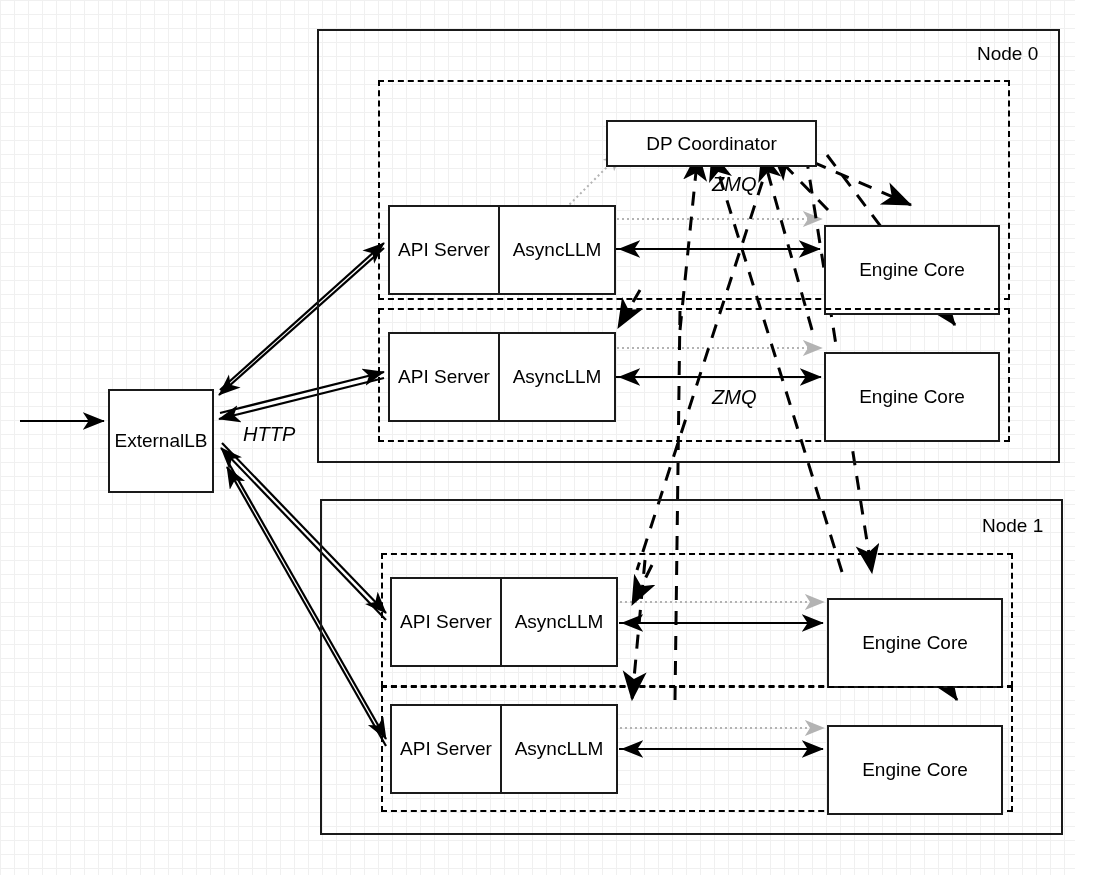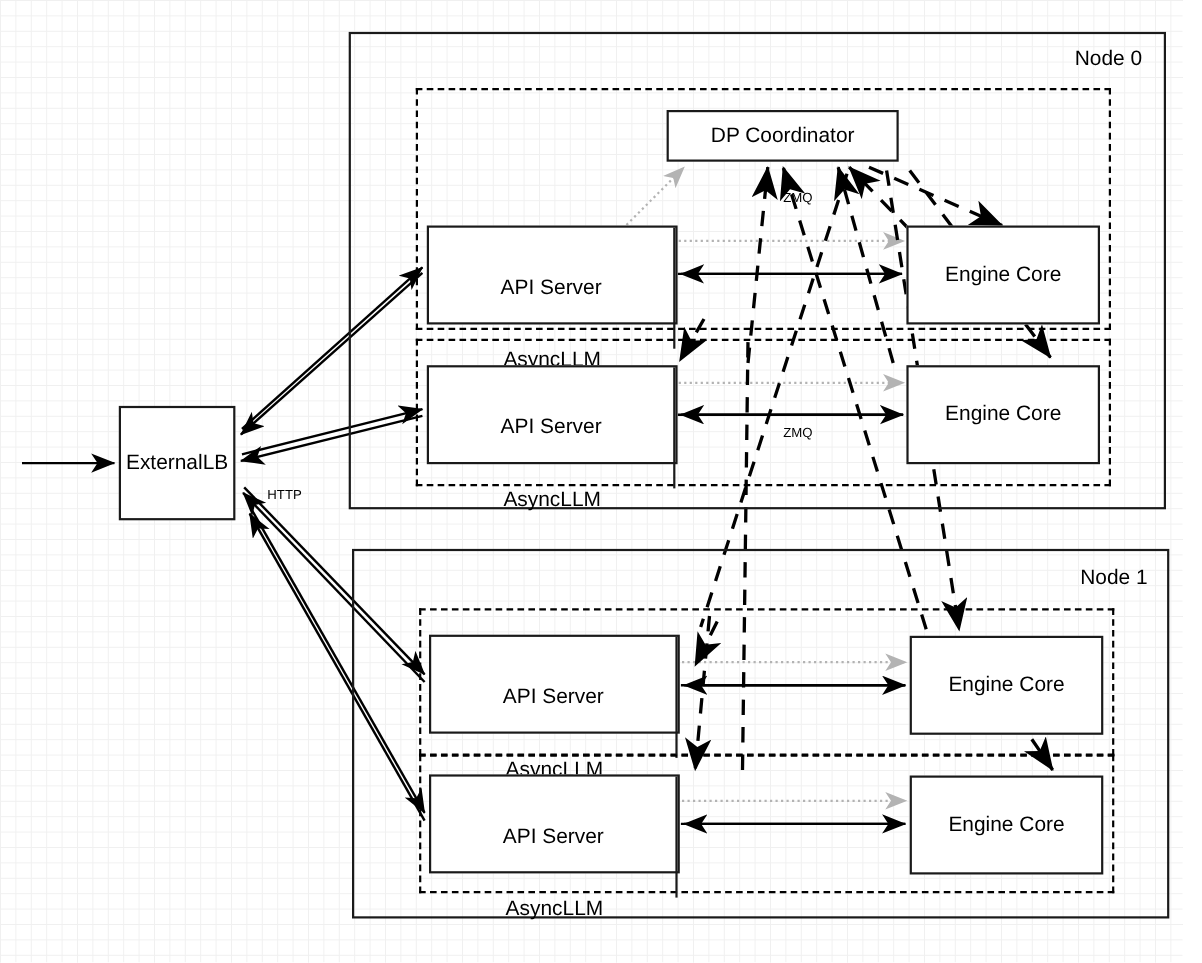--- a/index.html
+++ b/index.html
@@ -49,21 +49,21 @@
     border: 2px dashed #000;
     box-sizing: border-box;
     background: transparent;
   }
   .unit {
     position: absolute;
     border: 2px solid #1a1a1a;
     box-sizing: border-box;
     background: #ffffff;
     display: flex;
-    flex-direction: column;
+    flex-direction: row;
   }
   .unit .cell {
     display: flex;
     align-items: center;
     justify-content: center;
     font-size: 19px;
     color: #000;
     white-space: nowrap;
     box-sizing: border-box;
   }
@@ -80,27 +80,29 @@
     border: 2px solid #1a1a1a;
     box-sizing: border-box;
     background: #ffffff;
     display: flex;
     align-items: center;
     justify-content: center;
     text-align: center;
     font-size: 19px;
     color: #000;
     line-height: 1.35;
+    margin-top: 20px;
   }
   .edge-label {
     position: absolute;
-    font-size: 12px;
+    font-size: 20px;
     color: #000;
     white-space: nowrap;
     background: transparent;
+    font-style: italic;
   }
 </style>
 </head>
 <body>
 
 <div id="canvas">
 
   <svg id="edges" viewBox="0 0 1093 875" width="1093" height="875" xmlns="http://www.w3.org/2000/svg">
     <defs>
       <marker id="ah" markerWidth="12" markerHeight="12" refX="9.6" refY="4" orient="auto" markerUnits="strokeWidth">
@@ -293,15 +295,15 @@
 
   <div class="simple-box" style="left:827px; top:705px; width:176px; height:90px;">
     <span>Engine Core</span>
   </div>
 
   <div class="simple-box" style="left:108px; top:369px; width:106px; height:104px; ">
     <span>External</span>
     <span>LB</span>
   </div>
 
-  <div class="edge-label" style="left:243px; top:443px;">HTTP</div>
+  <div class="edge-label" style="left:243px; top:423px;">HTTP</div>
 
 </div>
 
 </body></html>

